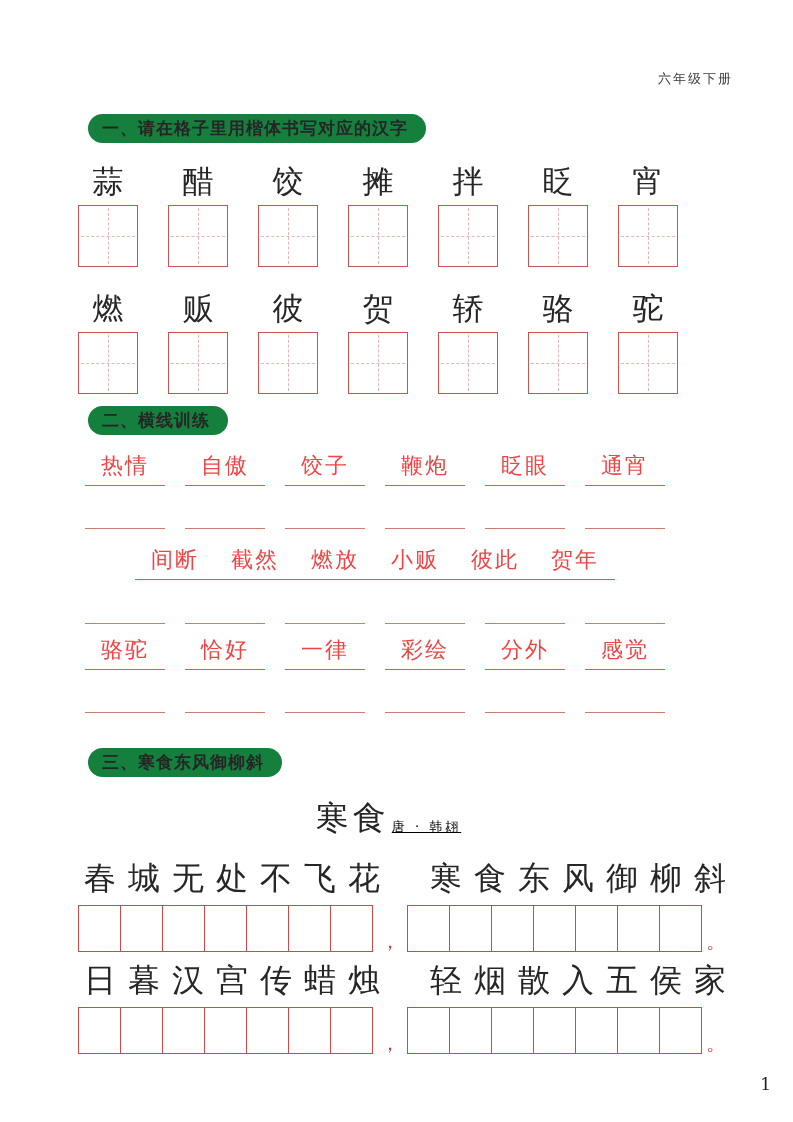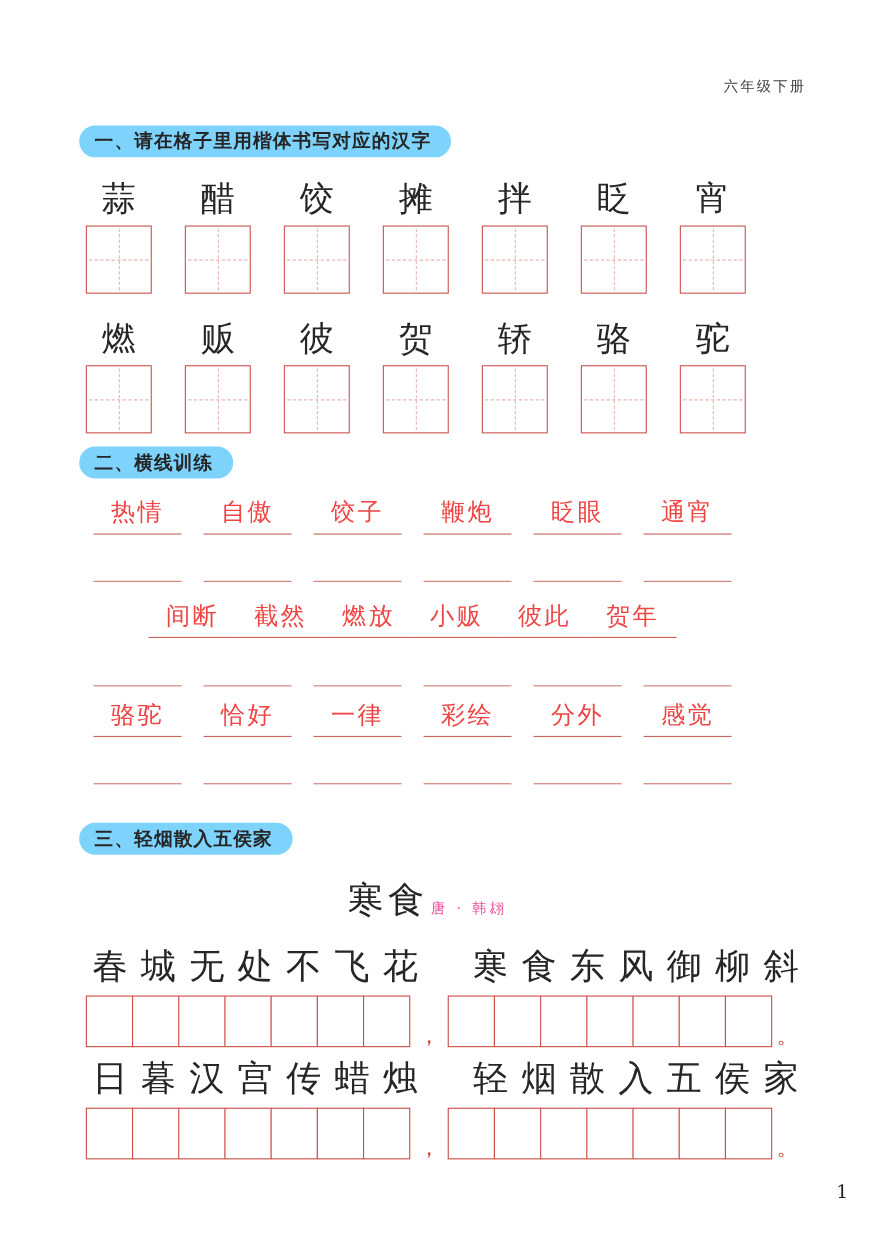--- a/index.html
+++ b/index.html
@@ -13,22 +13,22 @@
     padding-left:12px;
   }
   
   .edition{
     position:absolute;top:70px;right:72px;
     font-size:13px;letter-spacing:2px;color:#3c3c3c;
     font-family:"DejaVu Serif", serif;
   }
   
   .pill{
-    position:absolute;left:72px;
-    background:#7dd3fc;border-radius:15px;
+    position:absolute;left:88px;
+    background:#15803d;border-radius:15px;
     height:29px;line-height:29px;
     padding:0 18px 0 14px;
     font-family:"Liberation Sans", sans-serif;
     font-size:17px;font-weight:600;color:#252525;
     letter-spacing:1px;white-space:nowrap;
   }
   
   .char-row{
     position:absolute;left:78px;width:600px;
     display:flex;justify-content:space-between;
@@ -78,23 +78,24 @@
   
   .poem-head{
     position:absolute;left:0;top:796px;width:777px;
     display:flex;justify-content:center;align-items:flex-end;
   }
   .poem-title{
     font-size:33px;color:#262626;letter-spacing:4px;
     line-height:44px;font-family:"DejaVu Serif", serif;
   }
   .poem-author{
-    font-size:13px;color:#ec4899;margin-left:2px;
+    font-size:13px;color:#000000;margin-left:2px;
     line-height:26px;letter-spacing:3px;
     font-family:"DejaVu Serif", serif;
+    text-decoration:underline;
   }
   .poem-line{
     position:absolute;left:84px;width:660px;
     display:flex;align-items:flex-end;
   }
   .poem-half{
     width:302px;font-size:32px;color:#262626;
     letter-spacing:12px;white-space:nowrap;line-height:40px;
     font-family:"DejaVu Serif", serif;
   }
@@ -256,21 +257,21 @@
   </div>
   <div class="line-row" style="top:712px;">
     <i class="uline"></i>
       <i class="uline"></i>
       <i class="uline"></i>
       <i class="uline"></i>
       <i class="uline"></i>
       <i class="uline"></i>
   </div>
 
-  <div class="pill" style="top:748px;">三、轻烟散入五侯家</div>
+  <div class="pill" style="top:748px;">三、寒食东风御柳斜</div>
 
   <div class="poem-head">
     <span class="poem-title">寒食</span>
     <span class="poem-author">唐 · 韩翃</span>
   </div>
 
   <div class="poem-line" style="top:858px;">
     <span class="poem-half">春城无处不飞花</span>
     <span class="poem-half second">寒食东风御柳斜</span>
   </div>

